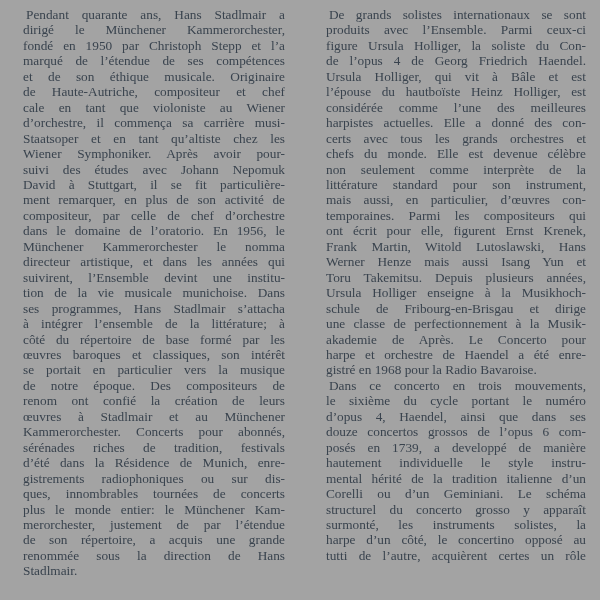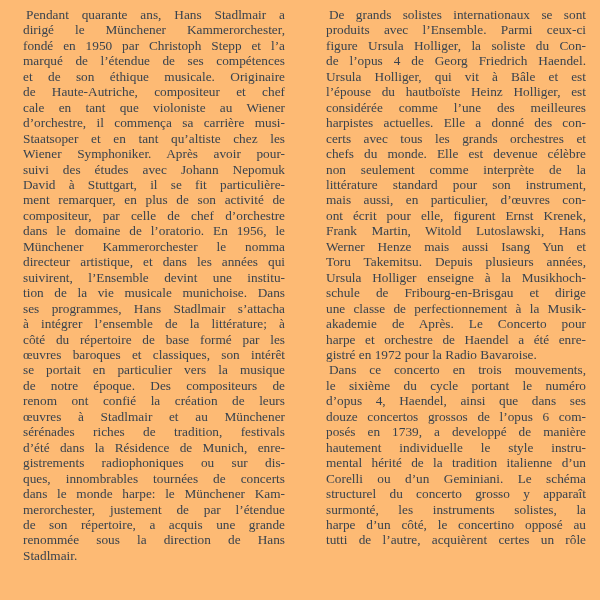--- a/index.html
+++ b/index.html
@@ -5,21 +5,21 @@
   html, body {
     margin: 0;
     padding: 0;
     background: #fbfbfa;
   }
   .page {
     position: relative;
     width: 600px;
     height: 600px;
     box-sizing: border-box;
-    background: #fdba74;
+    background: #a3a3a3;
     padding: 7px 14px 0 23px;
     display: flex;
     gap: 29px;
     font-family: "Liberation Serif", "DejaVu Serif", serif;
     font-size: 13.3px;
     line-height: 15.45px;
     color: #39434e;
     overflow: hidden;
   }
   .column {
@@ -66,25 +66,26 @@
         <div class="line">suivirent, l’Ensemble devint une institu-</div>
         <div class="line">tion de la vie musicale munichoise. Dans</div>
         <div class="line">ses programmes, Hans Stadlmair s’attacha</div>
         <div class="line">à intégrer l’ensemble de la littérature; à</div>
         <div class="line">côté du répertoire de base formé par les</div>
         <div class="line">œuvres baroques et classiques, son intérêt</div>
         <div class="line">se portait en particulier vers la musique</div>
         <div class="line">de notre époque. Des compositeurs de</div>
         <div class="line">renom ont confié la création de leurs</div>
         <div class="line">œuvres à Stadlmair et au Münchener</div>
+        <div class="line">Kammerorchester. Concerts pour abonnés,</div>
         <div class="line">sérénades riches de tradition, festivals</div>
         <div class="line">d’été dans la Résidence de Munich, enre-</div>
         <div class="line">gistrements radiophoniques ou sur dis-</div>
         <div class="line">ques, innombrables tournées de concerts</div>
-        <div class="line">dans le monde harpe: le Münchener Kam-</div>
+        <div class="line">plus le monde entier: le Münchener Kam-</div>
         <div class="line">merorchester, justement de par l’étendue</div>
         <div class="line">de son répertoire, a acquis une grande</div>
         <div class="line">renommée sous la direction de Hans</div>
         <div class="line line-end">Stadlmair.</div>
       </div>
     </div>
   <div class="column column-right">
       <div class="paragraph">
         <div class="line">De grands solistes internationaux se sont</div>
         <div class="line">produits avec l’Ensemble. Parmi ceux-ci</div>
@@ -92,30 +93,31 @@
         <div class="line">de l’opus 4 de Georg Friedrich Haendel.</div>
         <div class="line">Ursula Holliger, qui vit à Bâle et est</div>
         <div class="line">l’épouse du hautboïste Heinz Holliger, est</div>
         <div class="line">considérée comme l’une des meilleures</div>
         <div class="line">harpistes actuelles. Elle a donné des con-</div>
         <div class="line">certs avec tous les grands orchestres et</div>
         <div class="line">chefs du monde. Elle est devenue célèbre</div>
         <div class="line">non seulement comme interprète de la</div>
         <div class="line">littérature standard pour son instrument,</div>
         <div class="line">mais aussi, en particulier, d’œuvres con-</div>
+        <div class="line">temporaines. Parmi les compositeurs qui</div>
         <div class="line">ont écrit pour elle, figurent Ernst Krenek,</div>
         <div class="line">Frank Martin, Witold Lutoslawski, Hans</div>
         <div class="line">Werner Henze mais aussi Isang Yun et</div>
         <div class="line">Toru Takemitsu. Depuis plusieurs années,</div>
         <div class="line">Ursula Holliger enseigne à la Musikhoch-</div>
         <div class="line">schule de Fribourg-en-Brisgau et dirige</div>
         <div class="line">une classe de perfectionnement à la Musik-</div>
         <div class="line">akademie de Après. Le Concerto pour</div>
         <div class="line">harpe et orchestre de Haendel a été enre-</div>
-        <div class="line line-end">gistré en 1972 pour la Radio Bavaroise.</div>
+        <div class="line line-end">gistré en 1968 pour la Radio Bavaroise.</div>
       </div>
       <div class="paragraph">
         <div class="line">Dans ce concerto en trois mouvements,</div>
         <div class="line">le sixième du cycle portant le numéro</div>
         <div class="line">d’opus 4, Haendel, ainsi que dans ses</div>
         <div class="line">douze concertos grossos de l’opus 6 com-</div>
         <div class="line">posés en 1739, a developpé de manière</div>
         <div class="line">hautement individuelle le style instru-</div>
         <div class="line">mental hérité de la tradition italienne d’un</div>
         <div class="line">Corelli ou d’un Geminiani. Le schéma</div>

